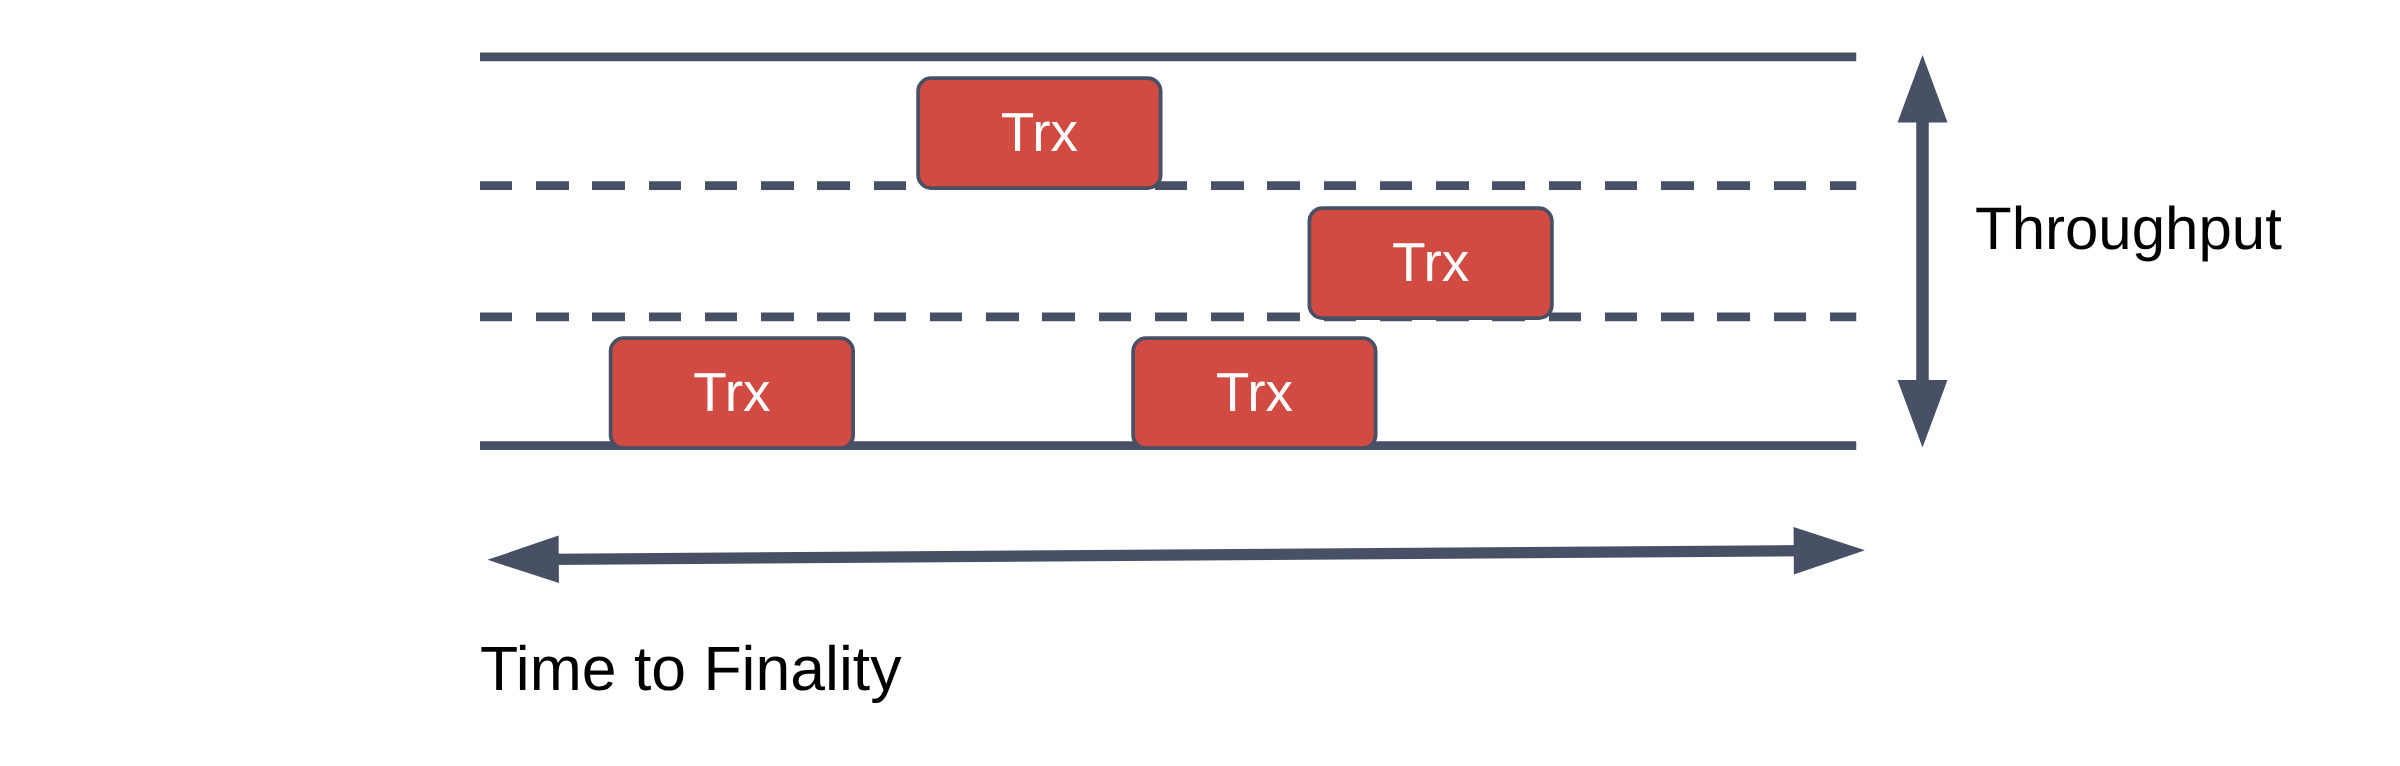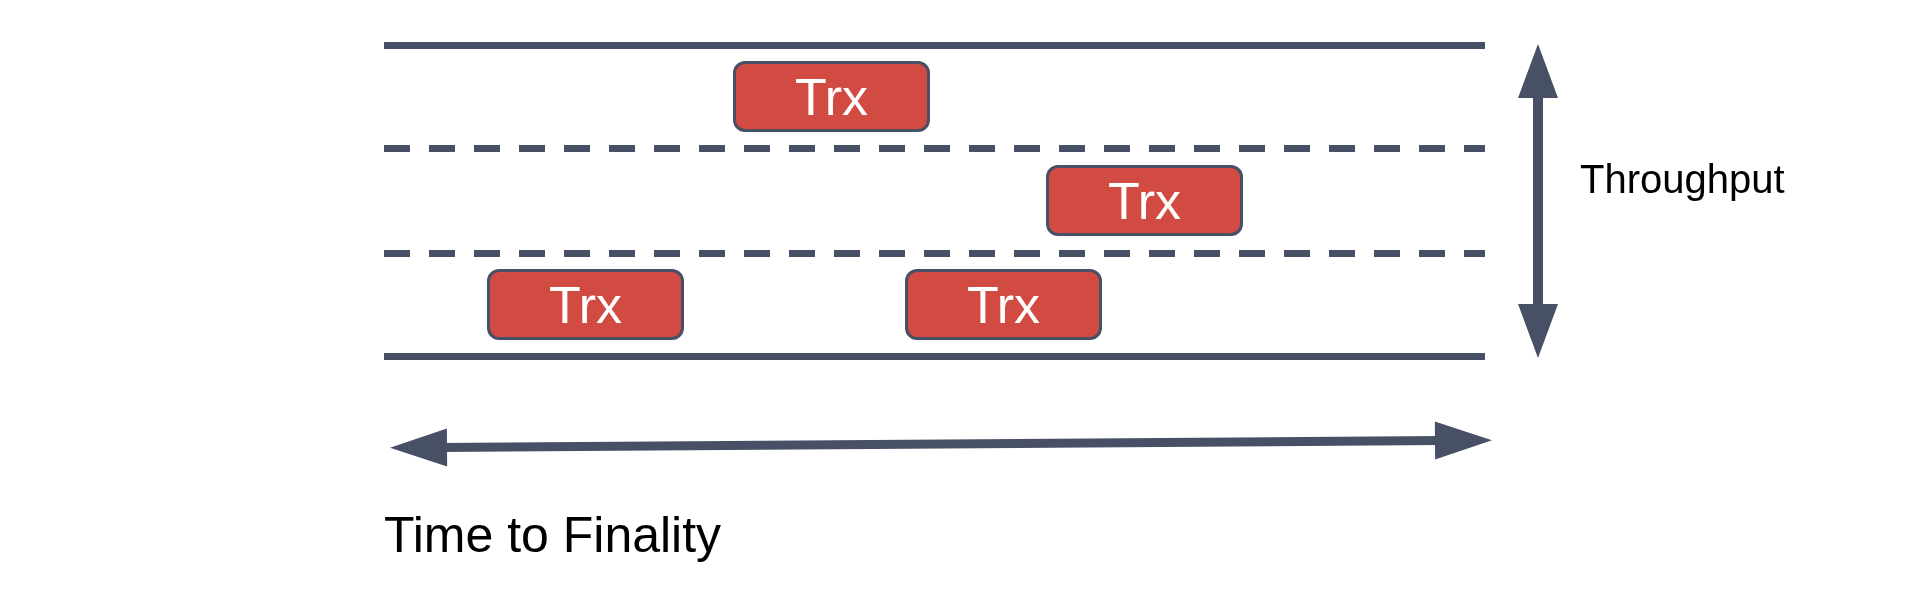--- a/index.html
+++ b/index.html
@@ -39,29 +39,29 @@
   }
   .line-top    { top: 42px; }
   .line-dash1  { top: 145px; }
   .line-dash2  { top: 250px; }
   .line-bottom { top: 353px; }
 
   
   .trx {
     position: absolute;
     width: 197px;
-    height: 71px;
+    height: 91px;
     background: var(--trx-fill);
     border: 3px solid var(--trx-border);
     border-radius: 12px;
     display: flex;
     align-items: center;
     justify-content: center;
     color: var(--trx-text);
-    font-size: 52px;
+    font-size: 44px;
     line-height: 1;
   }
   .trx-1 { left: 733px;  top: 61px; }
   .trx-2 { left: 1046px; top: 165px; }
   .trx-3 { left: 487px;  top: 269px; }
   .trx-4 { left: 905px;  top: 269px; }
 
   
   .v-arrow {
     position: absolute;
@@ -79,21 +79,21 @@
     height: 40px;
     color: var(--stroke);
     transform: rotate(-0.4deg);
   }
 
   
   .throughput-label {
     position: absolute;
     left: 1580px;
     top: 155px;
-    font-size: 40px;
+    font-size: 48px;
     line-height: 1.2;
     color: var(--label-text);
     white-space: nowrap;
   }
   .ttf-label {
     position: absolute;
     left: 384px;
     top: 505px;
     width: 1101px;
     font-size: 50px;

